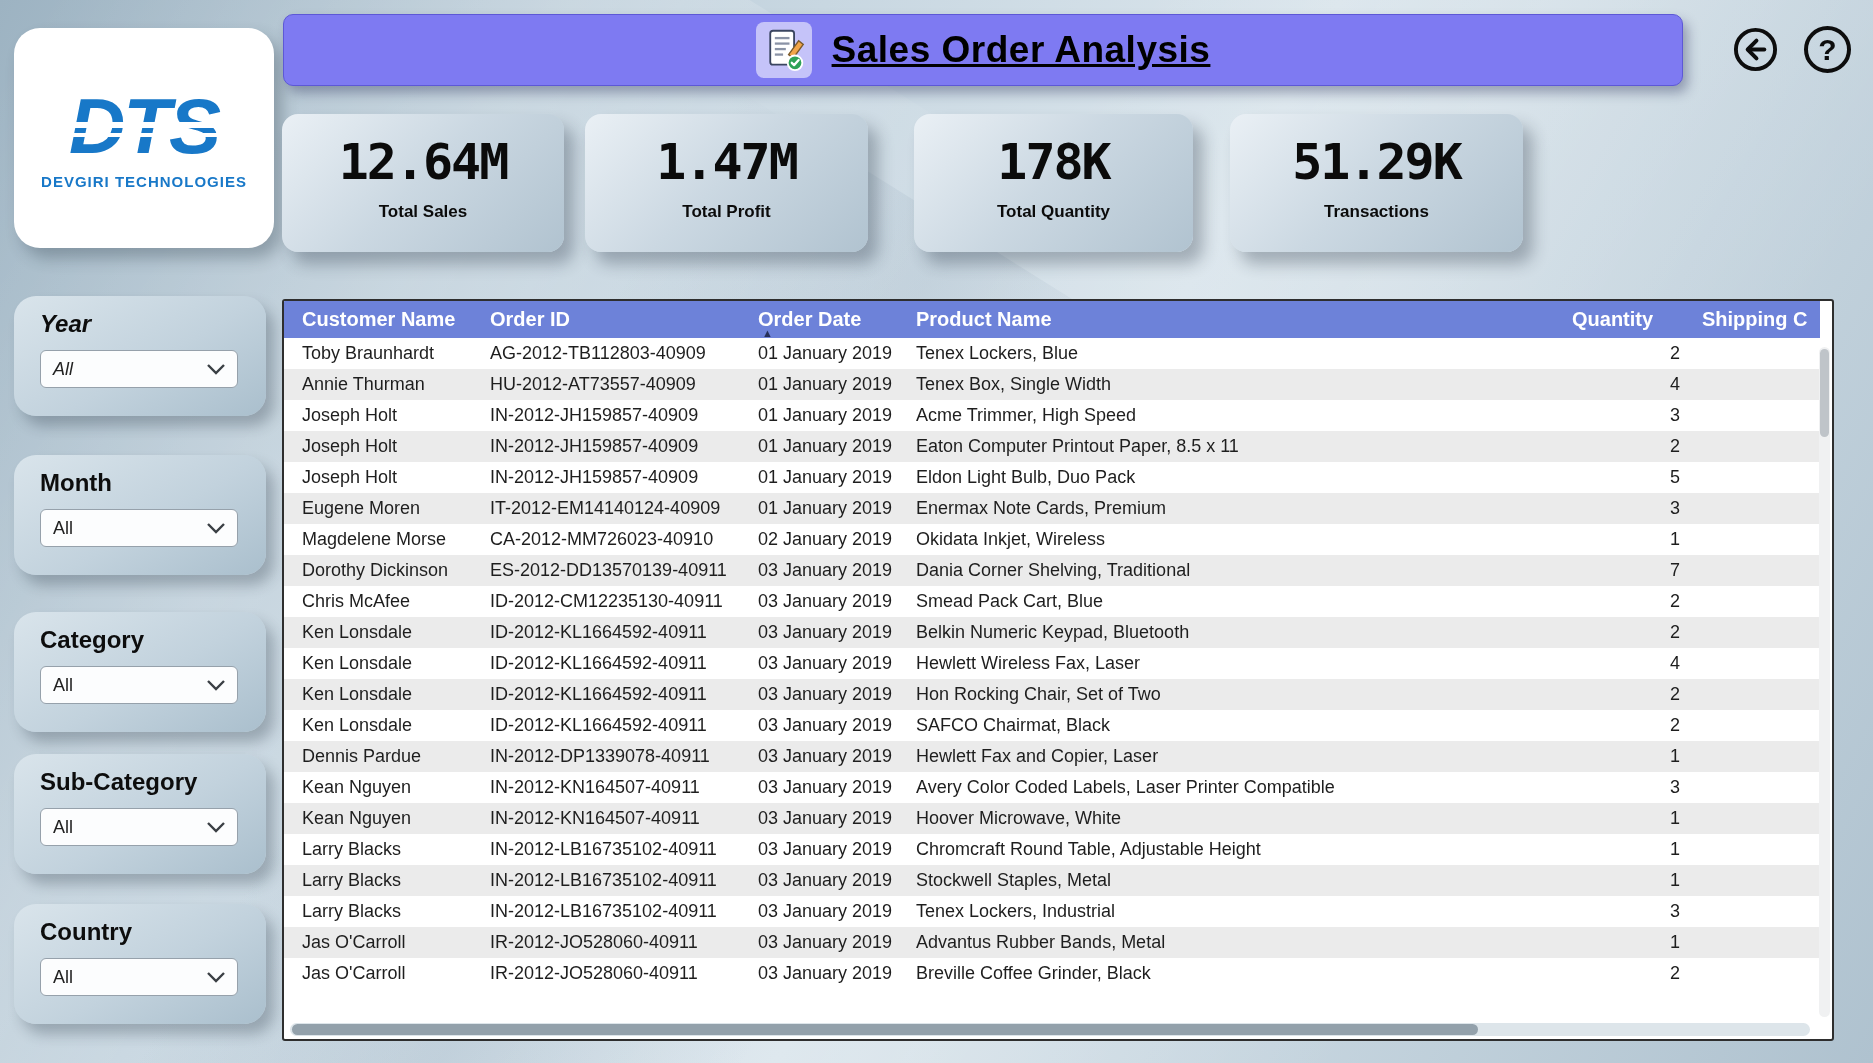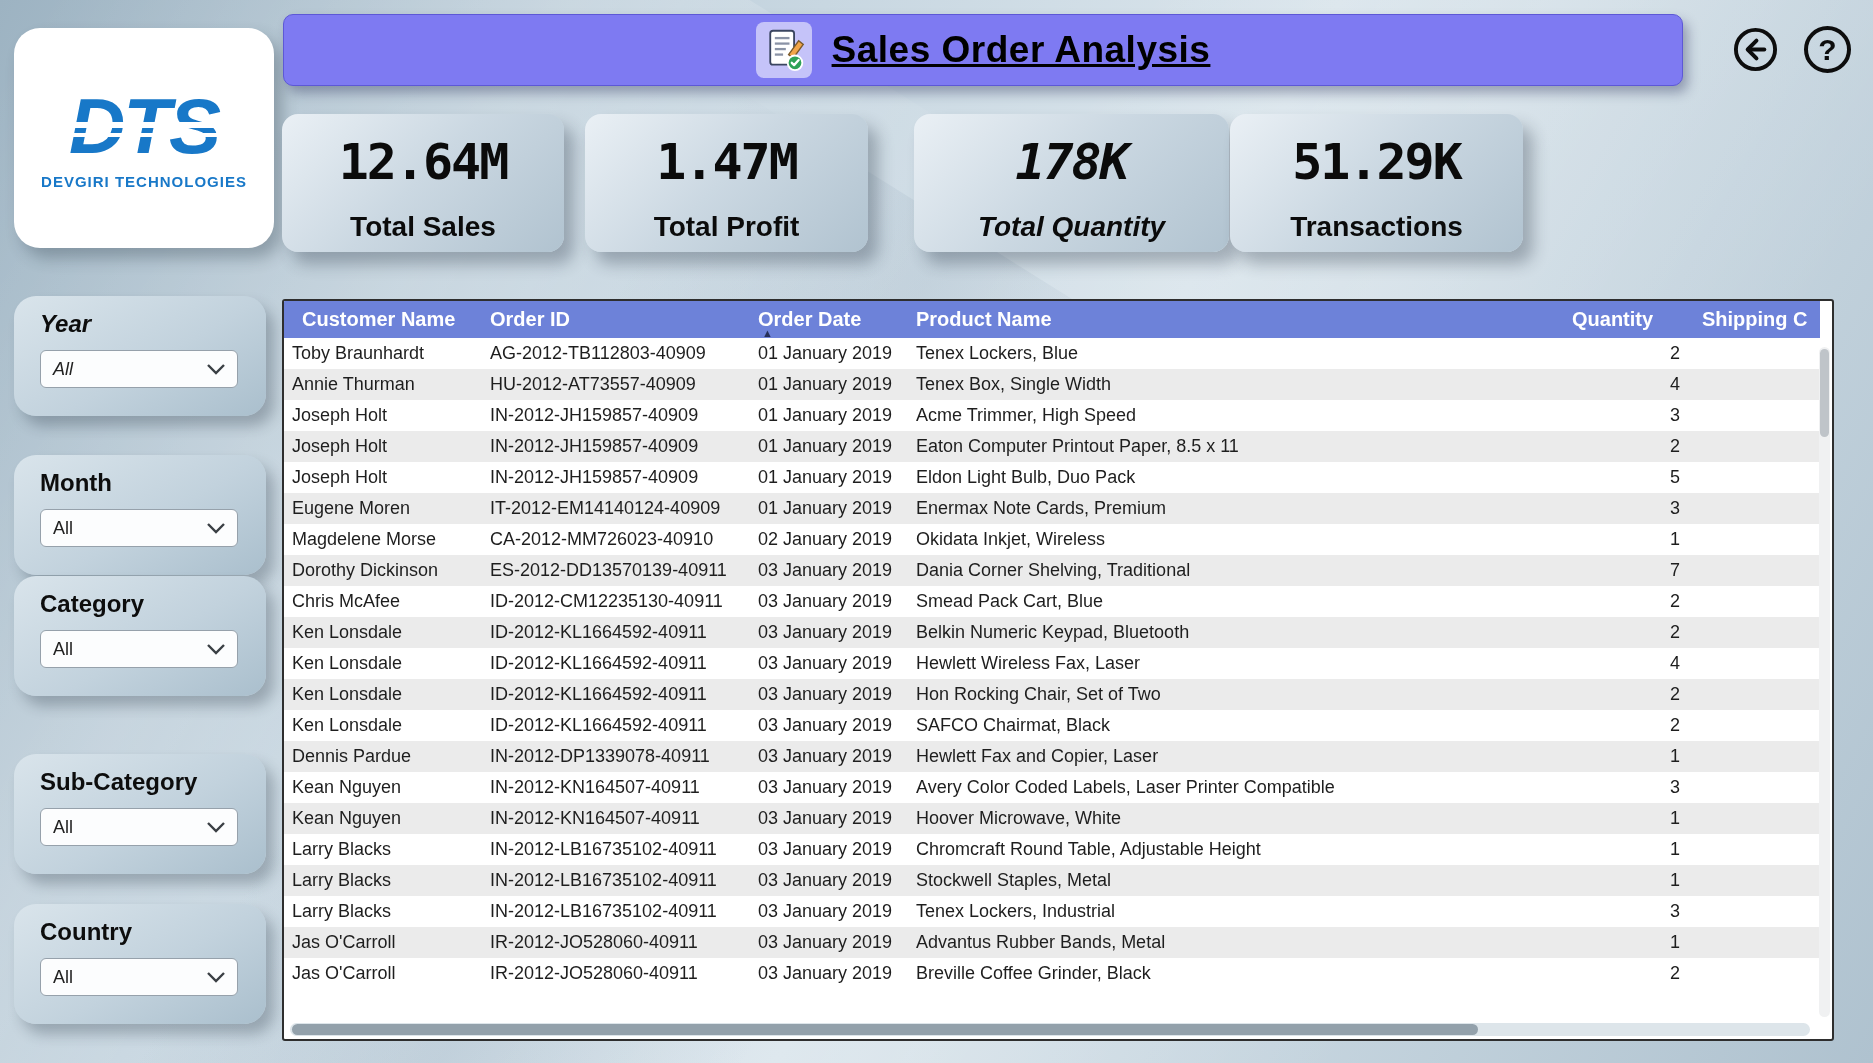--- a/index.html
+++ b/index.html
@@ -66,38 +66,38 @@
   
   .kpi{
     position:absolute; top:114px; height:138px; z-index:2;
     border-radius:16px;
     background:linear-gradient(135deg,#eaf0f5 0%, #cbd8e2 48%, #b1c3d0 100%);
     box-shadow:10px 12px 16px rgba(25,40,55,.30);
     display:flex; flex-direction:column; align-items:center; padding-top:20px;
   }
   .kpi1{left:282px; width:282px;}
   .kpi2{left:585px; width:283px;}
-  .kpi3{left:914px; width:315px;font-style:italic;}
+  .kpi3{left:914px; width:279px;}
   .kpi4{left:1230px; width:293px;}
   .kpi5{left:1549px; width:293px;}
   .kpi-value{
     font-family:"DejaVu Sans Mono", monospace; font-weight:bold;
     font-size:50px; letter-spacing:-2px; color:var(--kpi-value-text,#0B0B0B); line-height:56px;
   }
-  .kpi-label{ margin-top:21px; font-size:28px; font-weight:bold; color:#0b0b0b; }
+  .kpi-label{ margin-top:12px; font-size:17px; font-weight:bold; color:#0b0b0b; }
 
   
   .filter-card{
     position:absolute; left:14px; width:252px; height:120px; z-index:2;
     border-radius:22px;
     background:linear-gradient(150deg,#d9e4eb 0%, #c2d2dd 55%, #aabfcd 100%);
     box-shadow:8px 10px 14px rgba(25,40,55,.28);
     padding:14px 0 0 26px;
   }
-  .f1{top:296px;font-style:italic;} .f2{top:455px;} .f3{top:576px;} .f4{top:754px;} .f5{top:904px;}
+  .f1{top:296px;font-style:italic;} .f2{top:455px;} .f3{top:612px;} .f4{top:754px;} .f5{top:904px;}
   .filter-label{ font-size:24px; font-weight:bold; color:#0d0d0d; }
   .dropdown{
     margin-top:12px; width:198px; height:38px;
     background:#fcfdfe; border:1px solid #96a1ab; border-radius:6px;
     display:flex; align-items:center; justify-content:space-between;
     padding:0 12px; cursor:pointer;
   }
   .dropdown-value{ font-size:18px; color:#222; }
 
   
@@ -115,21 +115,21 @@
   .grid thead th:first-child{ padding-left:18px; }
   .grid thead th.num{ text-align:left; padding-right:16px; }
   .grid thead th.shipping{ padding-left:6px; }
   .sort-arrow{
     position:absolute; left:20px; bottom:-1px; font-size:11px; color:#1c2344; opacity:.85;
   }
   .grid td{
     height:31px; font-size:18px; color:#1e1e1e; padding-left:16px;
     white-space:nowrap; overflow:hidden; vertical-align:middle;
   }
-  .grid td:first-child{ padding-left:8px; }
+  .grid td:first-child{ padding-left:18px; }
   .grid td.num{ text-align:right; padding-right:16px; }
   tr.trow{ background:#ffffff; }
   tr.trow.alt{ background:var(--row-alt-gray,#EBEBEB); }
 
   .vscroll{
     position:absolute; right:2px; top:46px; bottom:22px; width:11px;
     background:#f0f1f2; border-radius:6px; cursor:pointer;
   }
   .vscroll-thumb{
     position:absolute; top:2px; left:1px; width:9px; height:88px;

